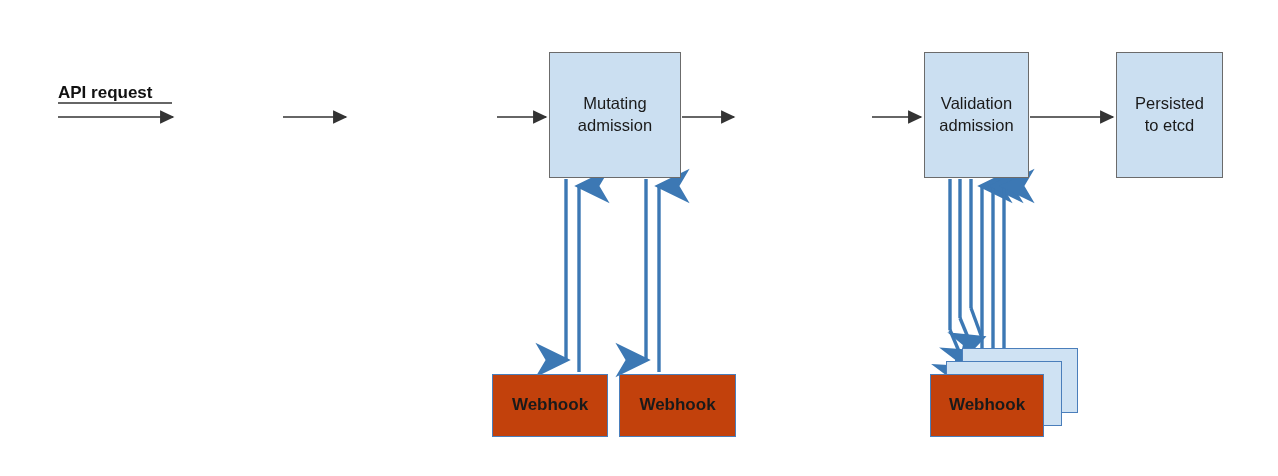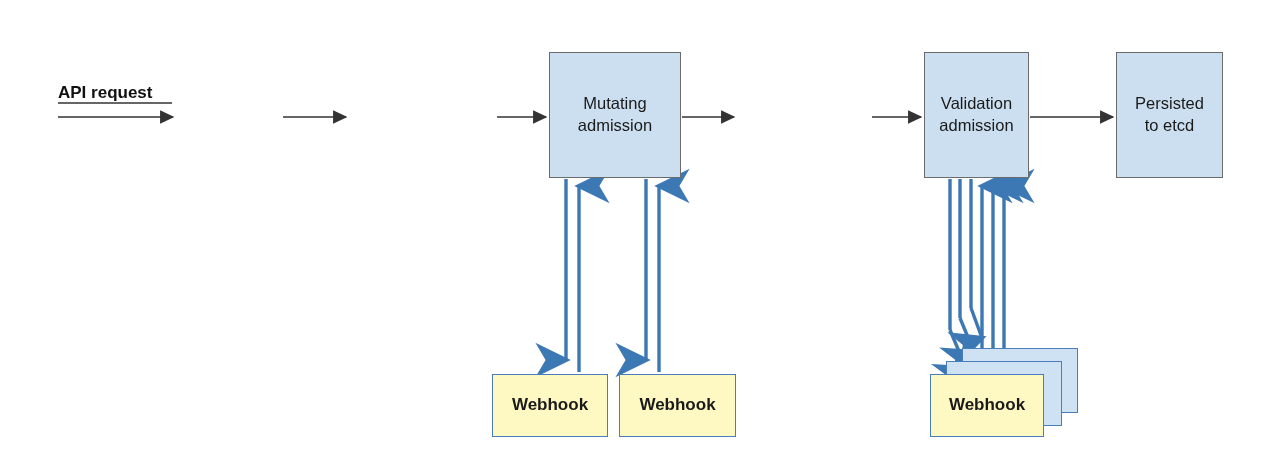--- a/index.html
+++ b/index.html
@@ -2,21 +2,21 @@
 <html><head>
 <meta charset="utf-8">
 <style>
   html,body{margin:0;padding:0;background:#ffffff;}
   body{width:1278px;height:476px;position:relative;overflow:hidden;
        font-family:"Liberation Sans","DejaVu Sans",sans-serif;}
   #canvas{position:absolute;left:16px;top:0;width:1278px;height:476px;}
   .node{position:absolute;box-sizing:border-box;display:flex;align-items:center;
         justify-content:center;text-align:center;line-height:1.32;color:#1a1a1a;}
   .stage{background:#cbdff1;border:1.5px solid #6b6b6b;font-size:16.5px;}
-  .webhook{background:#fef9c3;border:1.6px solid #4a7ebb;font-size:17px;font-weight:600;}
+  .webhook{background:#c2410c;border:1.6px solid #4a7ebb;font-size:17px;font-weight:600;}
   .wh-back{background:#cfe2f3;border:1.6px solid #4a7ebb;}
   .label{position:absolute;font-size:17px;font-weight:700;color:#111;white-space:nowrap;}
   svg{position:absolute;left:0;top:0;overflow:visible;}
 </style>
 </head>
 <body>
 
 <div id="canvas">
 
   <svg width="1278" height="476">

